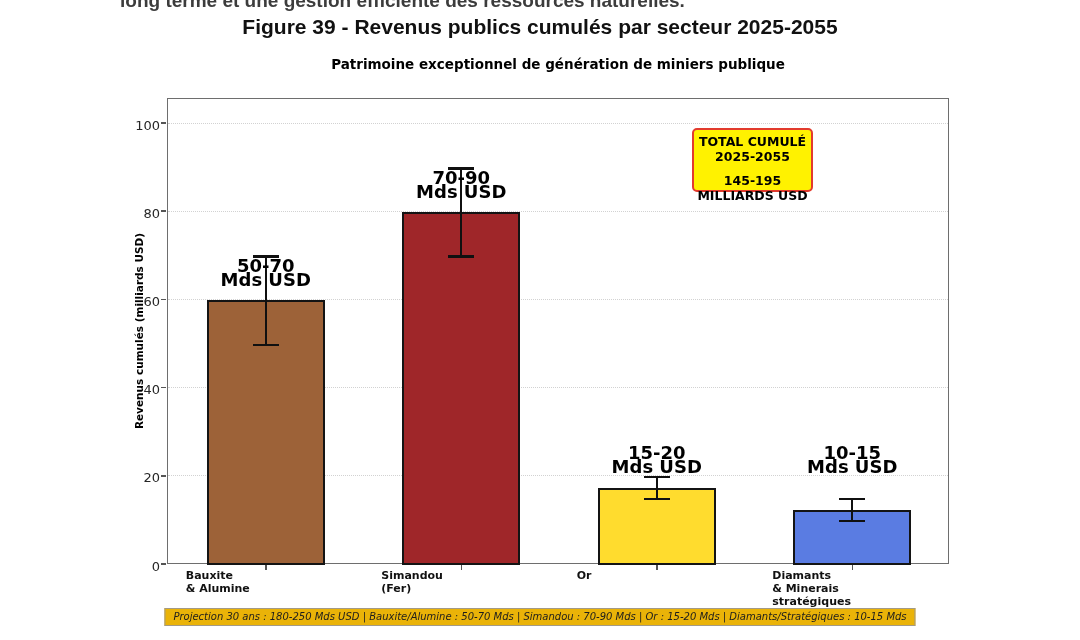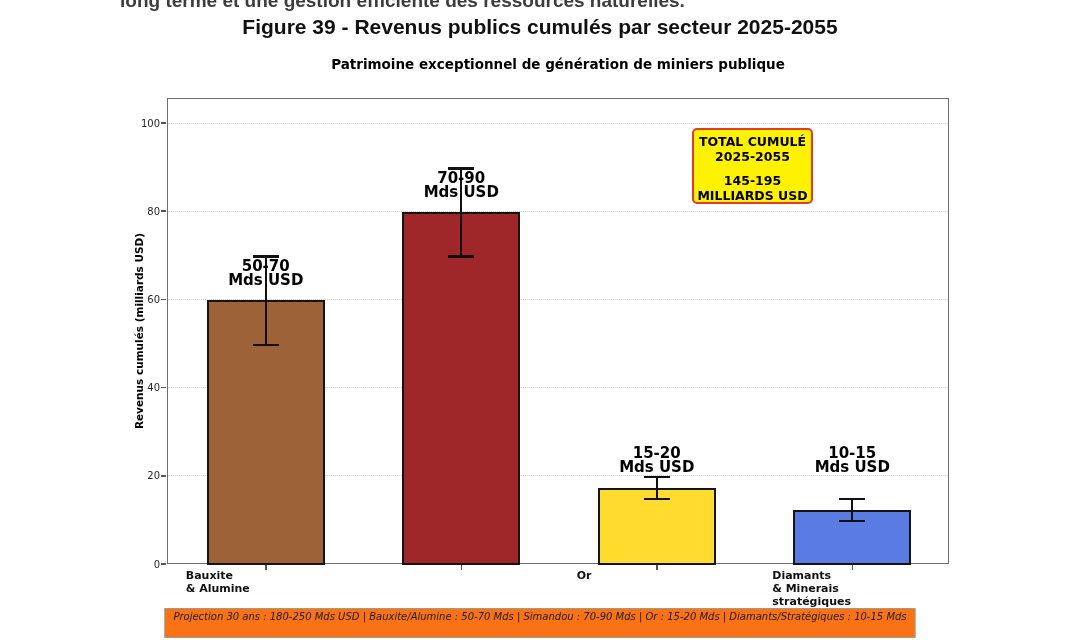--- a/index.html
+++ b/index.html
@@ -19,40 +19,40 @@
 
   .ylabel { position:absolute; left:139px; top:331px; transform:translate(-50%,-50%) rotate(-90deg);
             font-size:10.5px; font-weight:700; color:#000; white-space:nowrap; }
 
   #plot { position:absolute; left:167px; top:98px; width:782px; height:466px;
           border:1.5px solid #6e6e6e; background:#fff; }
 
   .gridline { position:absolute; left:0; width:100%; height:0; border-top:1.5px dotted #d2d2d2; }
 
   .ytick-label { position:absolute; left:128px; width:32px; text-align:right;
-                 font-size:10px; color:#262626; }
+                 font-size:13px; color:#262626; }
   .ytick-mark { position:absolute; left:161px; width:5px; height:1.5px; background:#555; }
   .xtick-mark { position:absolute; width:1.5px; height:5px; background:#555; }
 
   .bar { position:absolute; border:2px solid #141414; }
   .err-line { position:absolute; width:2px; background:#101010; }
   .err-cap  { position:absolute; height:2.5px; background:#101010; }
-  .bar-value-label { position:absolute; width:120px; text-align:center; font-size:15px;
+  .bar-value-label { position:absolute; width:120px; text-align:center; font-size:18px;
                      font-weight:700; color:#000; line-height:14px; }
   .xtick-label { position:absolute; width:160px; font-size:11px;
                  font-weight:700; color:#111; line-height:13px; top:470px; }
 
-  .total-box { position:absolute; left:692px; top:128px; width:121px; height:76px;
+  .total-box { position:absolute; left:692px; top:128px; width:121px; height:64px;
                border:2.5px solid #e23b2e; border-radius:5px; padding-top:4px;
                text-align:center; font-size:12.5px; font-weight:700; color:#000; line-height:15px; }
   .total-box .spacer { height:9px; }
 
   .footnote { position:absolute; left:540px; top:608px; transform:translateX(-50%);
-              white-space:nowrap; background:#f97316; border:1px solid #a39a85;
-              font-size:10px; font-style:italic; color:#1d1d1d; padding:2px 8px 15px 8px; }
+              white-space:nowrap; background:#eab308; border:1px solid #a39a85;
+              font-size:10px; font-style:italic; color:#1d1d1d; padding:2px 8px 3px 8px; }
 </style>
 </head>
 <body>
 
 <div id="page">
 
   <div class="cutoff-text">long terme et une gestion efficiente des ressources naturelles.</div>
 
   <div class="figure-title">Figure 39 - Revenus publics cumulés par secteur 2025-2055</div>
 
@@ -85,20 +85,24 @@
         </div>
         <div class="bar" style="left: 234.25px; width: 118px; top: 113.2px; height: 352.8px; background: rgb(159, 38, 41); border-color: rgb(20, 20, 20);"></div>
         <div class="err-line" style="left: 292.25px; top: 69.1px; height: 88.2px;"></div>
         <div class="err-cap" style="left: 280.25px; width: 26px; top: 68.1px;"></div>
         <div class="err-cap" style="left: 280.25px; width: 26px; top: 156.3px;"></div>
         <div class="bar-value-label" style="left: 233.25px; top: 72.1px;">
           <div class="">70-90</div>
           <div class="">Mds USD</div>
         </div>
         <div class="xtick-mark" style="left: 292.5px; top: 466px;"></div>
+        <div class="xtick-label" style="left: 213.25px;">
+          <div class="">Simandou</div>
+          <div class="">(Fer)</div>
+        </div>
         <div class="bar" style="left: 429.75px; width: 118px; top: 388.825px; height: 77.175px; background: rgb(255, 220, 46); border-color: rgb(20, 20, 20);"></div>
         <div class="err-line" style="left: 487.75px; top: 377.8px; height: 22.05px;"></div>
         <div class="err-cap" style="left: 475.75px; width: 26px; top: 376.8px;"></div>
         <div class="err-cap" style="left: 475.75px; width: 26px; top: 398.85px;"></div>
         <div class="bar-value-label" style="left: 428.75px; top: 346.8px;">
           <div class="">15-20</div>
           <div class="">Mds USD</div>
         </div>
         <div class="xtick-mark" style="left: 488px; top: 466px;"></div>
         <div class="xtick-label" style="left: 408.75px;">

